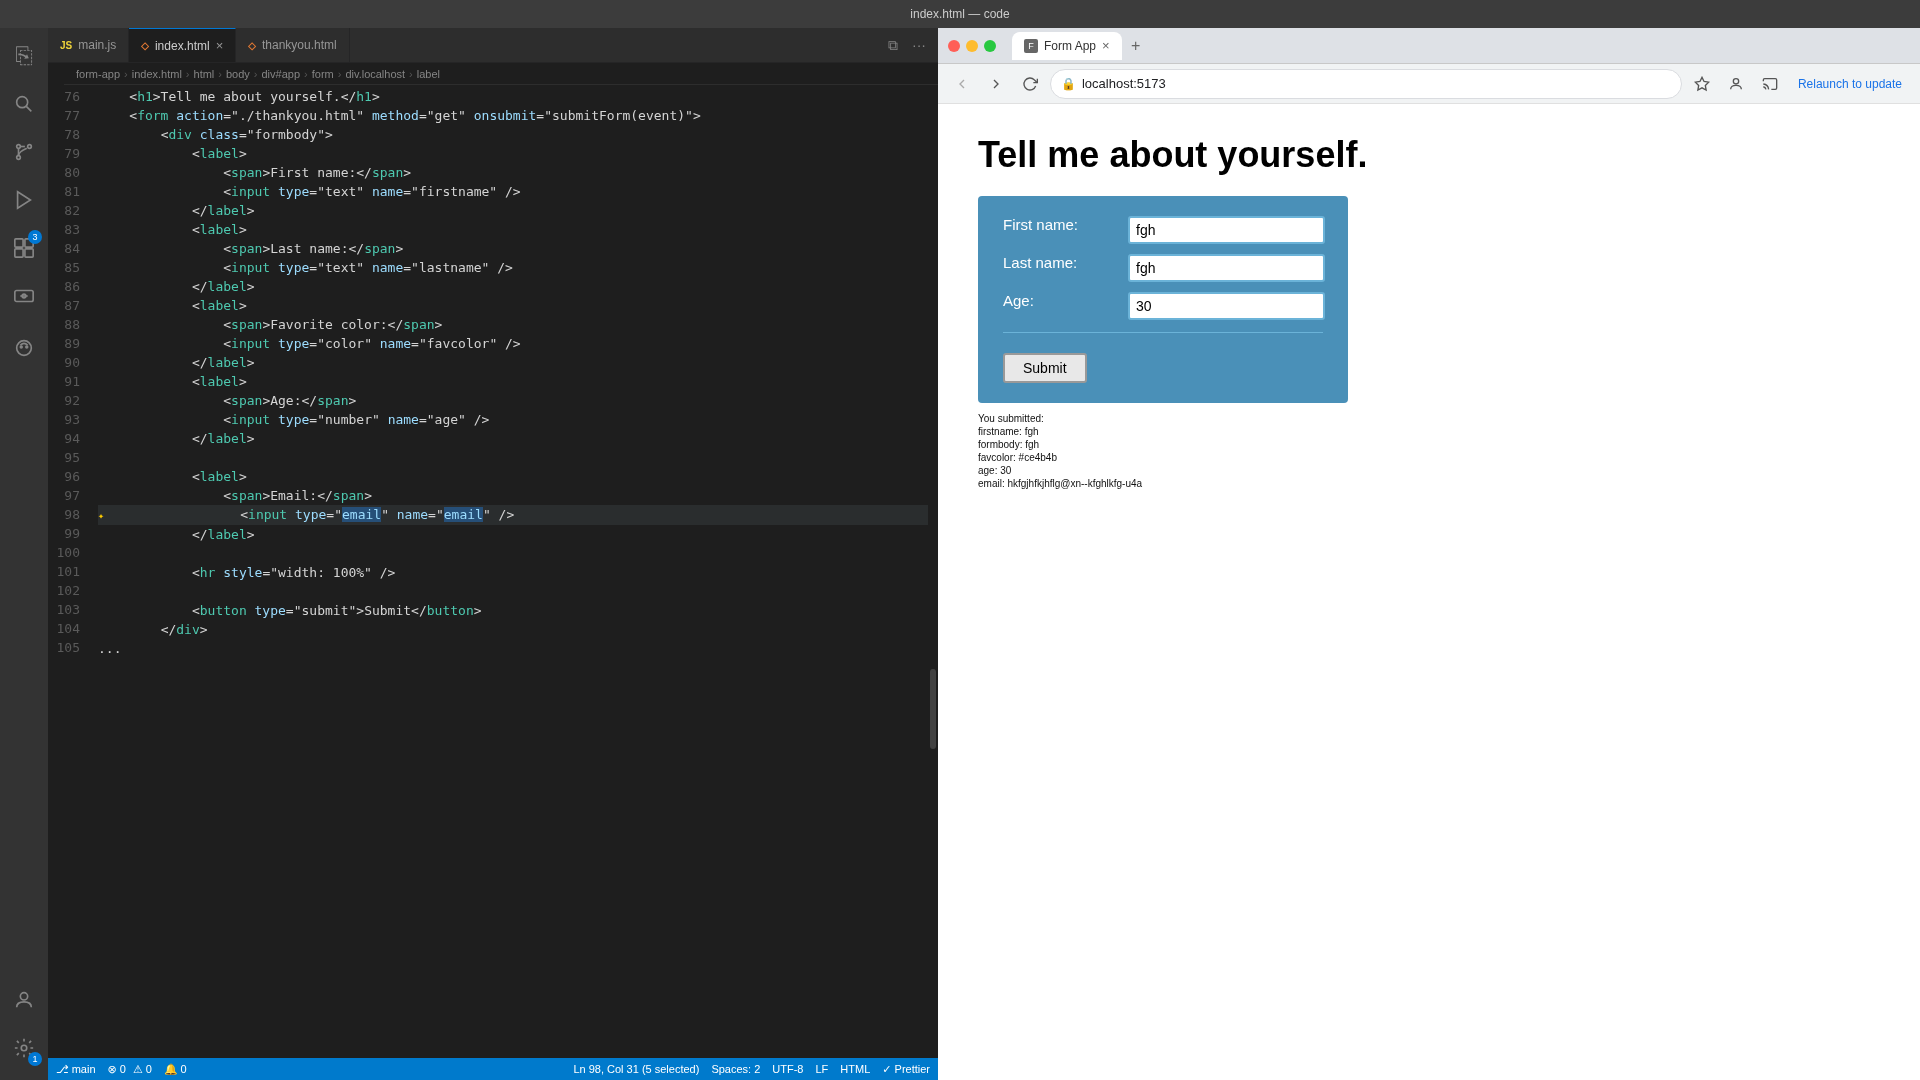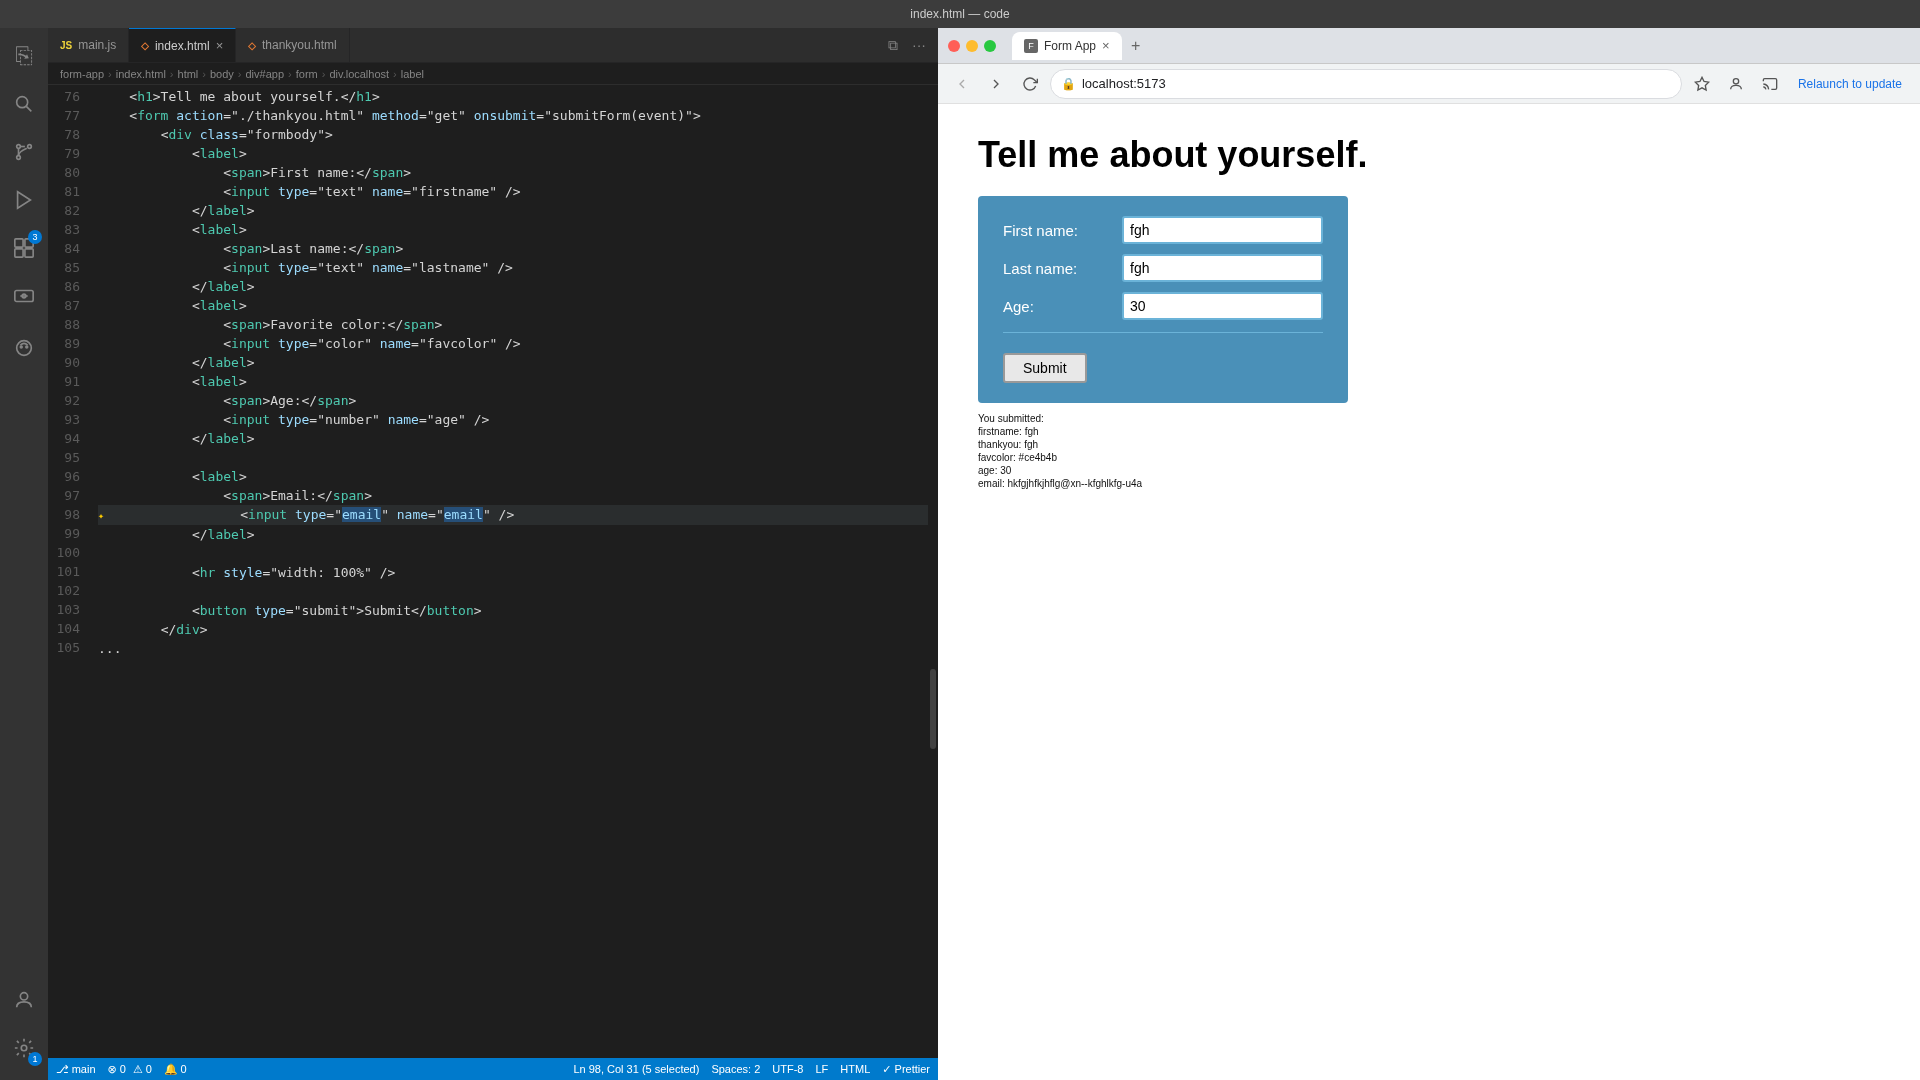--- a/index.html
+++ b/index.html
@@ -157,20 +157,21 @@
       background: #1e1e1e;
       display: flex;
       align-items: center;
       padding: 0 12px;
       font-size: 11px;
       color: #858585;
       flex-shrink: 0;
       gap: 4px;
       border-bottom: 1px solid #2d2d2d;
       overflow: hidden;
+      margin-left: 16px;
     }
     .bc-item {
       display: flex;
       align-items: center;
       gap: 3px;
       white-space: nowrap;
     }
     .bc-sep { color: #555; }
 
     
@@ -411,23 +412,23 @@
 
     
     #form-container {
       background: #4a90b8;
       padding: 20px 25px;
       border-radius: 4px;
       max-width: 370px;
     }
     .form-row {
       display: flex;
-      align-items: center;
+      align-items: flex-start;
       margin-bottom: 10px;
-      gap: 4px;
+      gap: 10px;
     }
     .form-label {
       color: #ffffff;
       font-size: 15px;
       font-weight: 500;
       min-width: 115px;
     }
     .form-input {
       flex: 1;
       height: 28px;
@@ -781,21 +782,21 @@
         </div>
 
         <hr id="form-divider">
 
         <button id="submit-btn">Submit</button>
       </div>
 
       <div id="submission-results">
         <div class="result-line">You submitted:</div>
         <div class="result-line">firstname: fgh</div>
-        <div class="result-line">thankyou: fgh</div>
+        <div class="result-line">formbody: fgh</div>
         <div class="result-line">favcolor: #ce4b4b</div>
         <div class="result-line">age: 30</div>
         <div class="result-line">email: hkfgjhfkjhflg@xn--kfghlkfg-u4a</div>
       </div>
     </div>
   </div>
 
 </div>
 
 </body></html>

